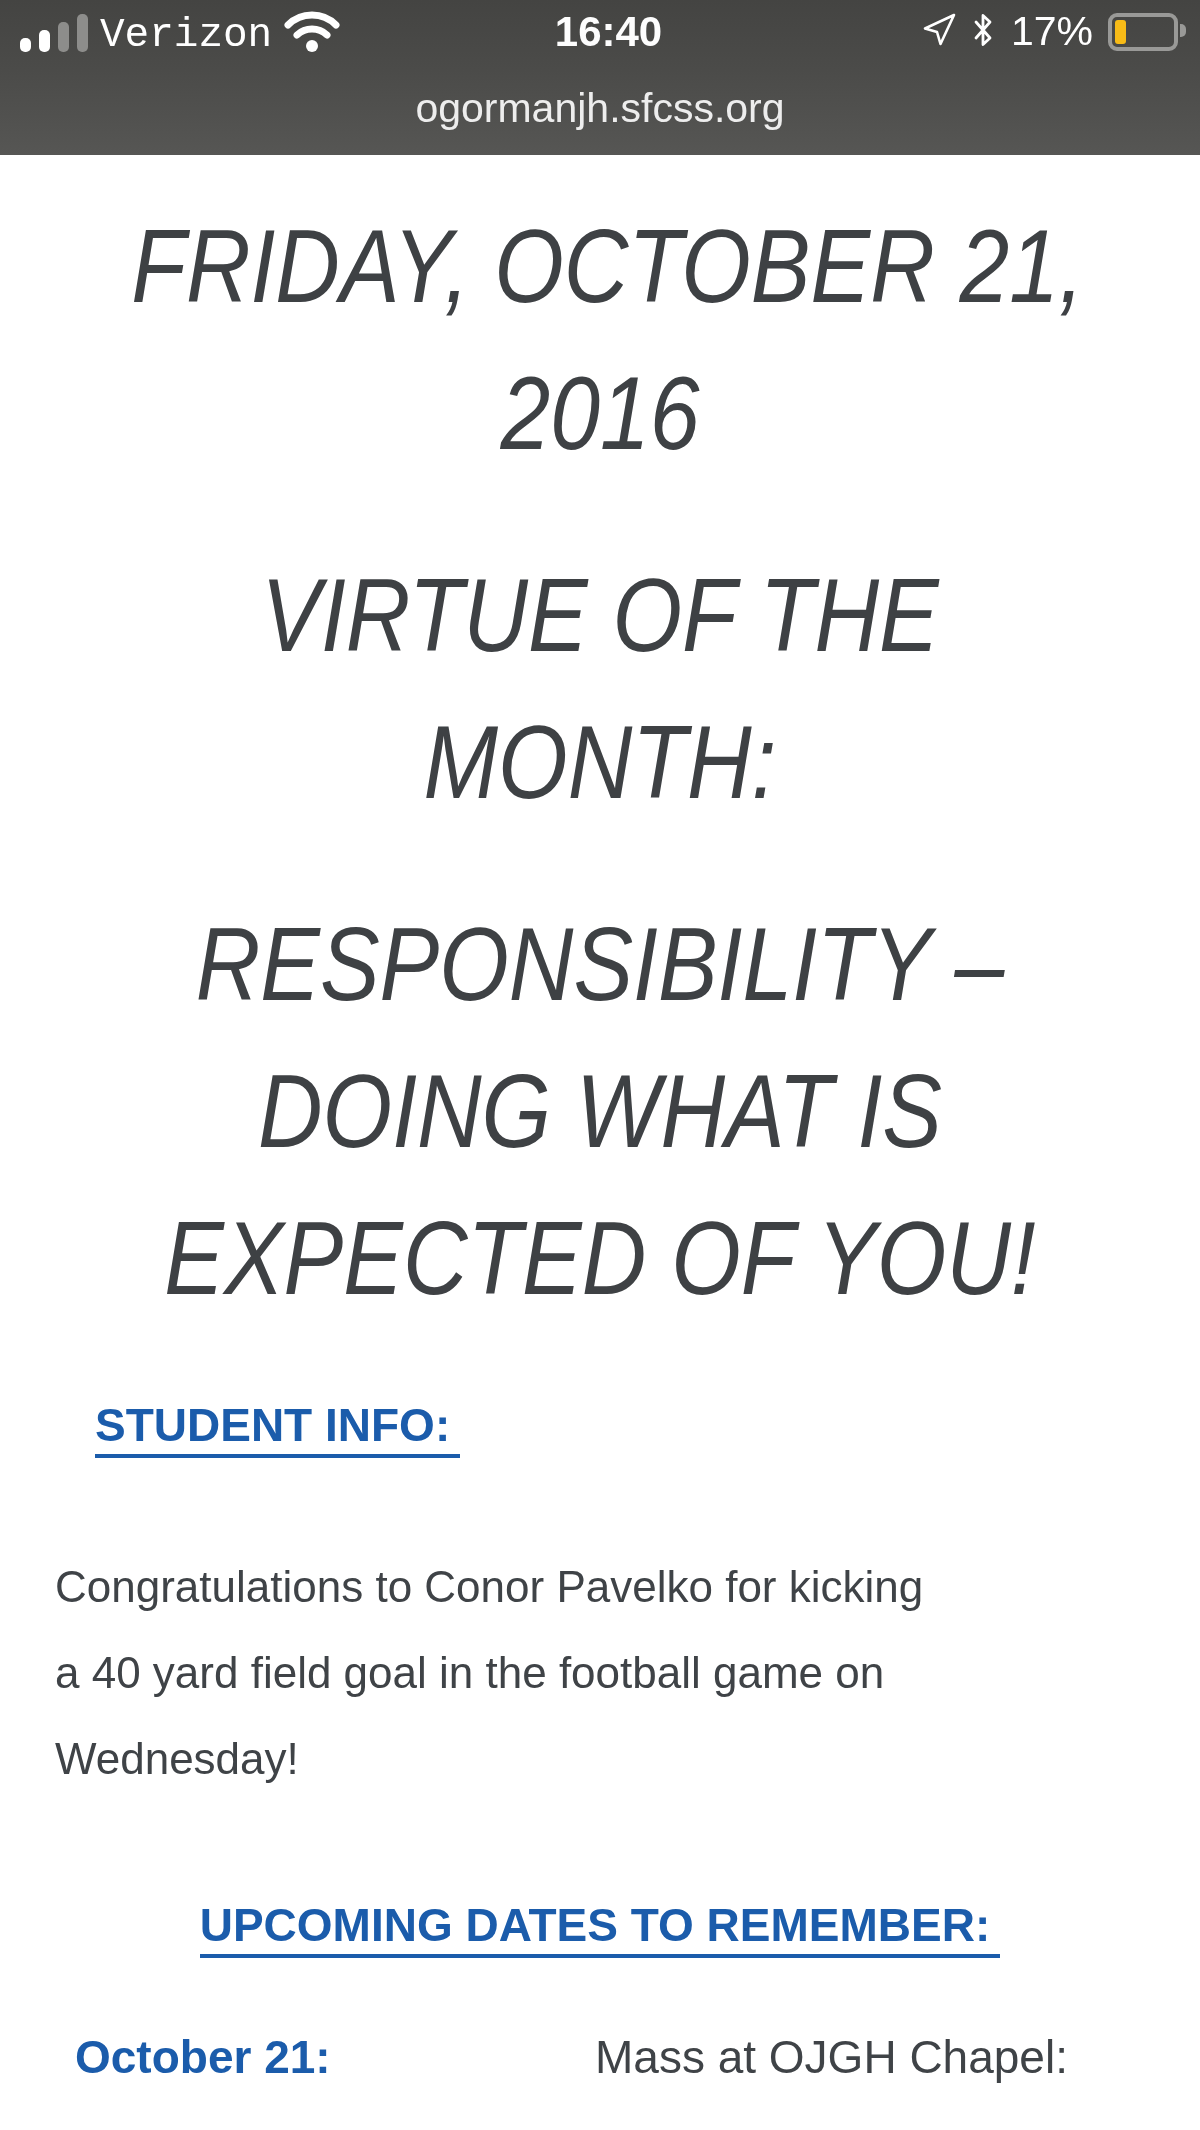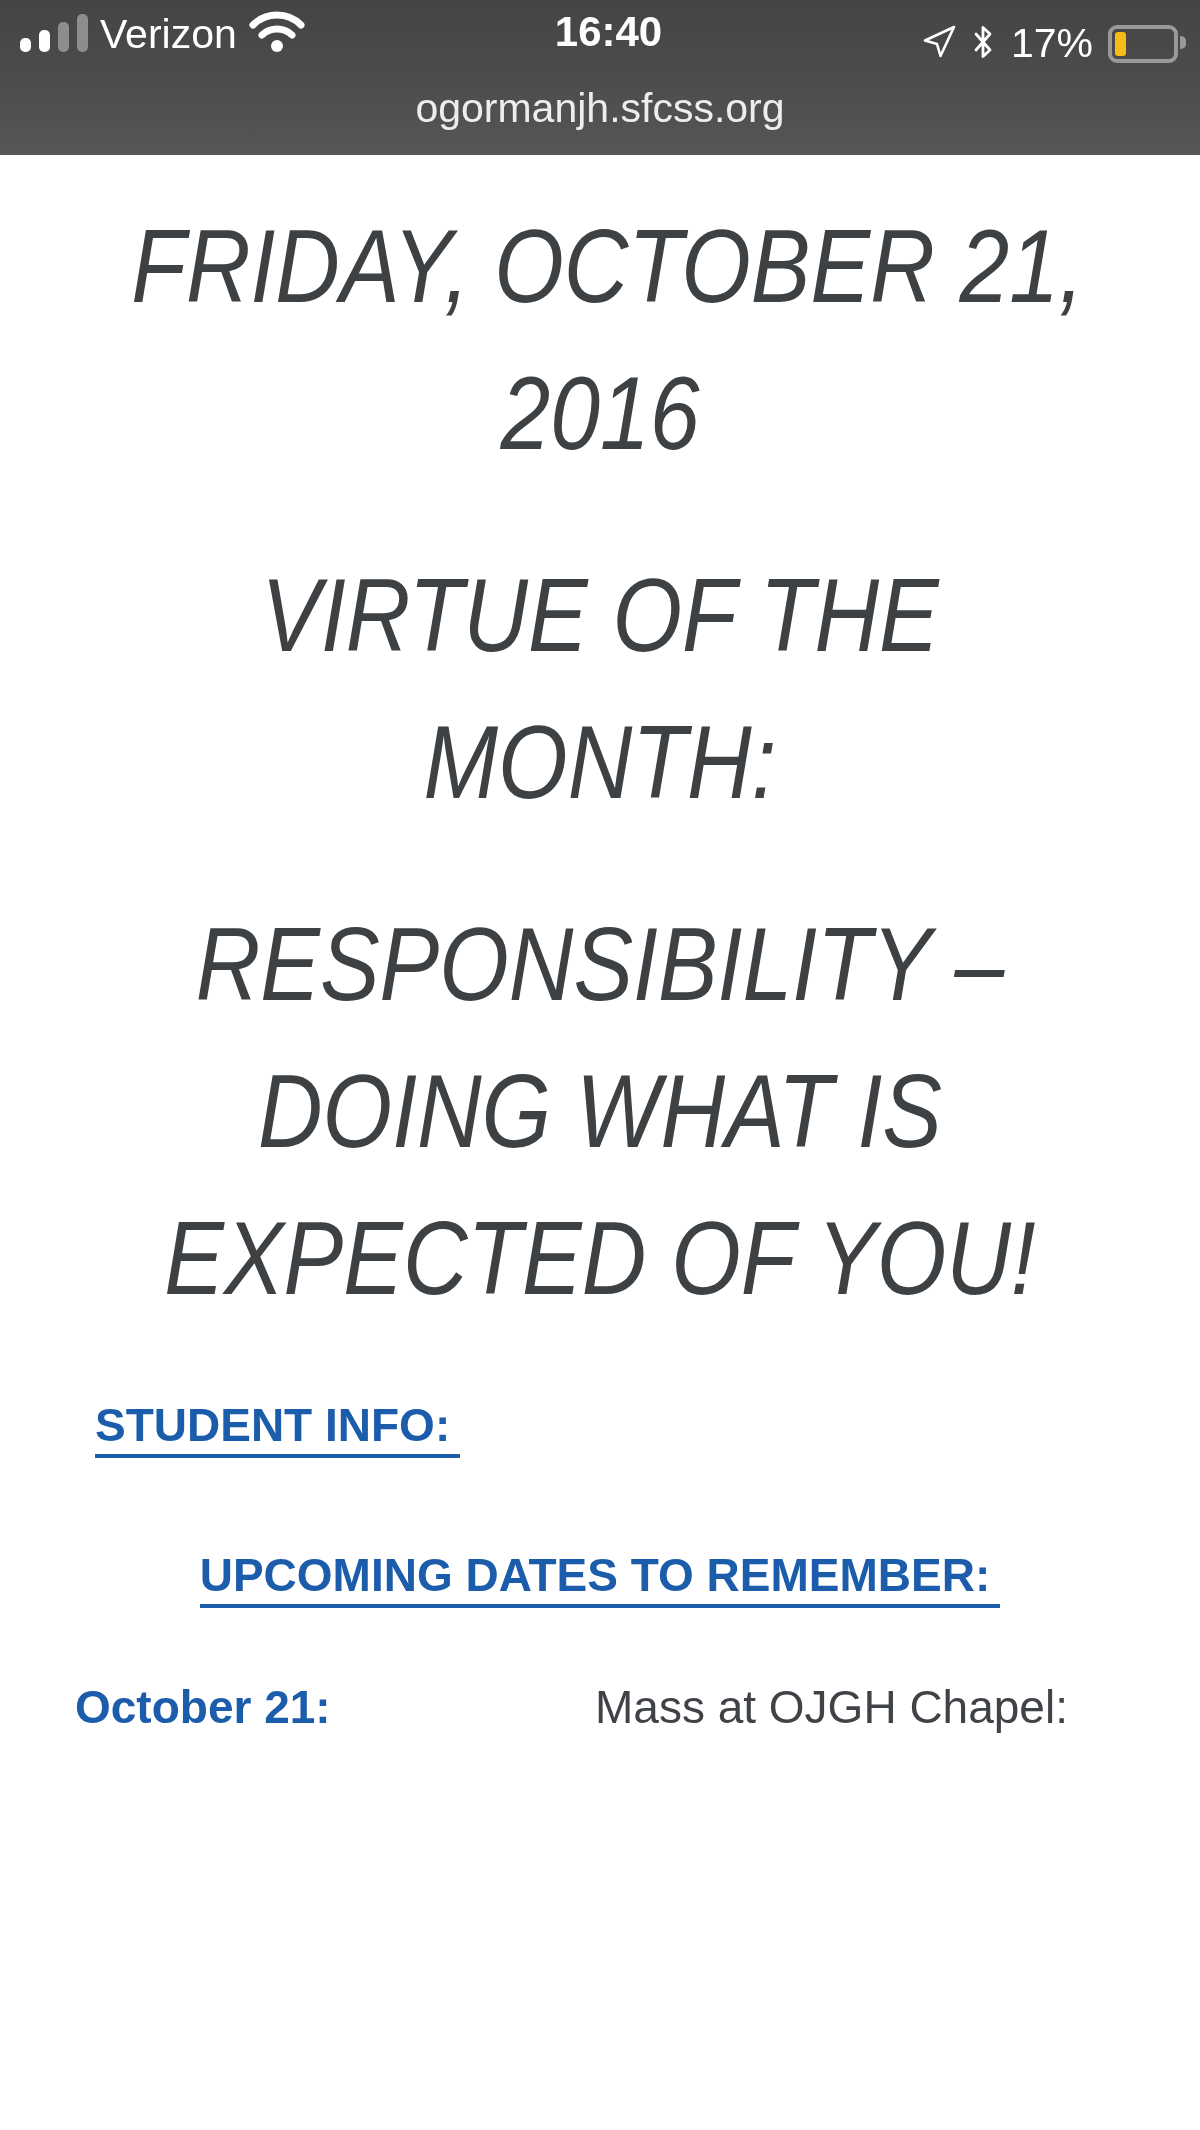--- a/index.html
+++ b/index.html
@@ -27,20 +27,21 @@
     position: relative;
     color: #ffffff;
   }
   .status-left {
     position: absolute;
     left: 20px;
     top: 10px;
     display: flex;
     align-items: flex-end;
     gap: 12px;
+    font-family: Liberation Mono, monospace;
   }
   .carrier {
     font-size: 41px;
     line-height: 44px;
     color: #ffffff;
   }
   .clock {
     position: absolute;
     left: 17px;
     right: 0;
@@ -50,21 +51,20 @@
     font-weight: bold;
     color: #fdfdfd;
   }
   .status-right {
     position: absolute;
     right: 14px;
     top: 8px;
     display: flex;
     align-items: center;
     gap: 15px;
-    margin-top: 12px;
   }
   .battery-pct {
     font-size: 41px;
     color: #ffffff;
   }
   .battery {
     position: relative;
     width: 62px;
     height: 30px;
     border: 4px solid #999997;
@@ -213,20 +213,23 @@
 MONTH:</h1>
 
     <h1 class="big">RESPONSIBILITY –
 DOING WHAT IS
 EXPECTED OF YOU!</h1>
 
     <h2 class="section student" style="color:#1b5cab;">
       <span class="u">STUDENT INFO: </span>
     </h2>
 
+    <p class="body-text">Congratulations to Conor Pavelko for kicking
+a 40 yard field goal in the football game on
+Wednesday!</p>
 
     <h2 class="section upcoming" style="color:#1b5cab;text-align:center;">
       <span class="u">UPCOMING DATES TO REMEMBER:</span>
     </h2>
 
     <div class="date-row">
       <span class="date-cell" style="color:#1b5cab;">October 21:</span>
       <span class="event-cell">Mass at OJGH Chapel:</span>
     </div>
 

